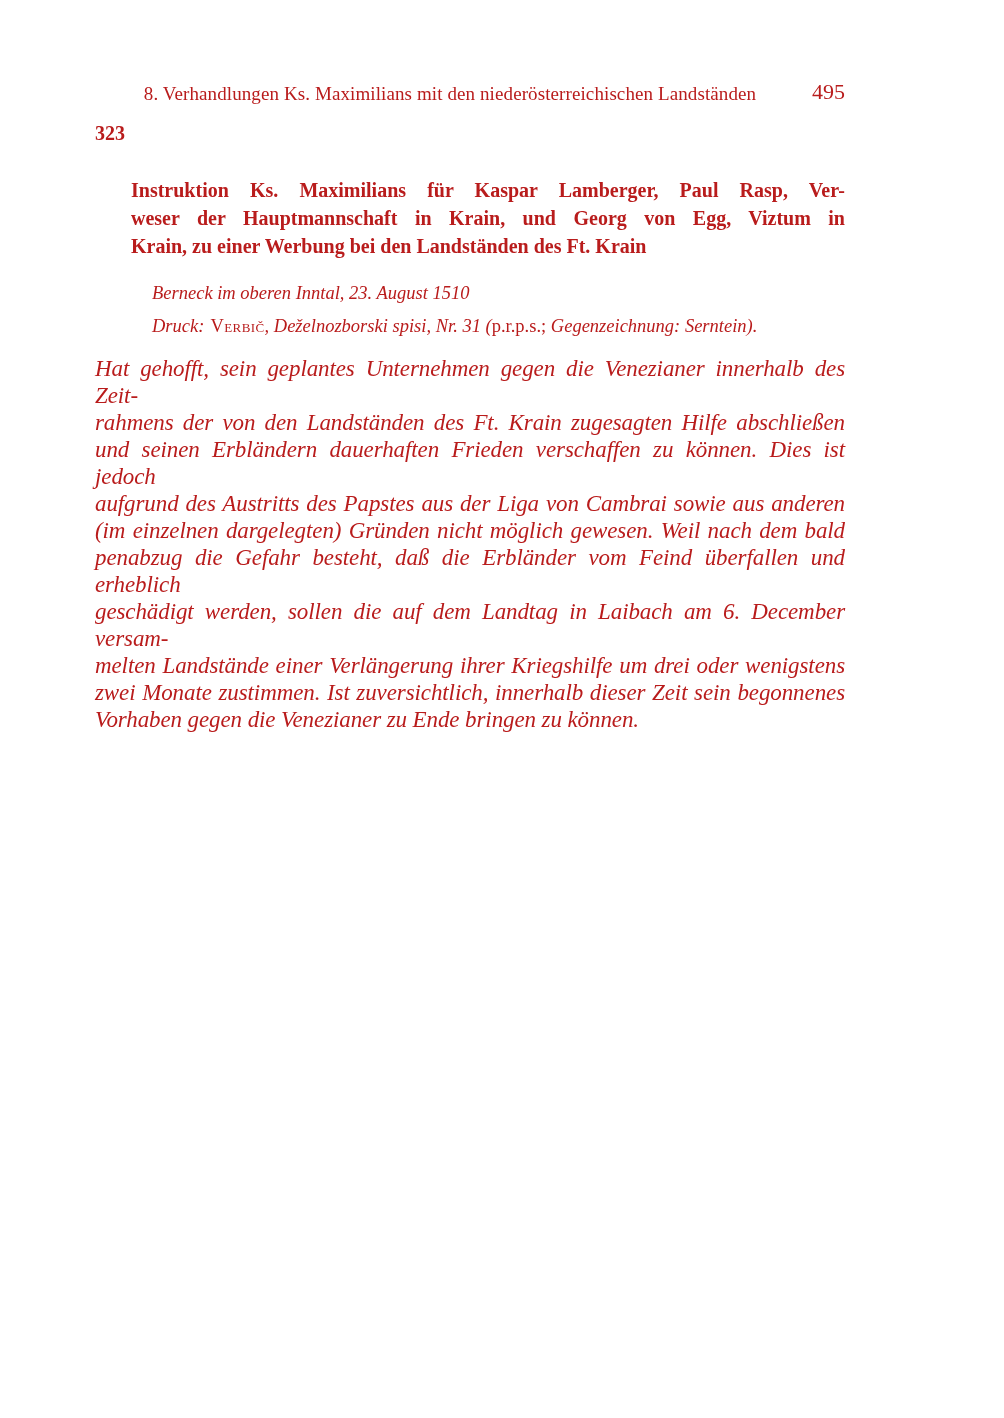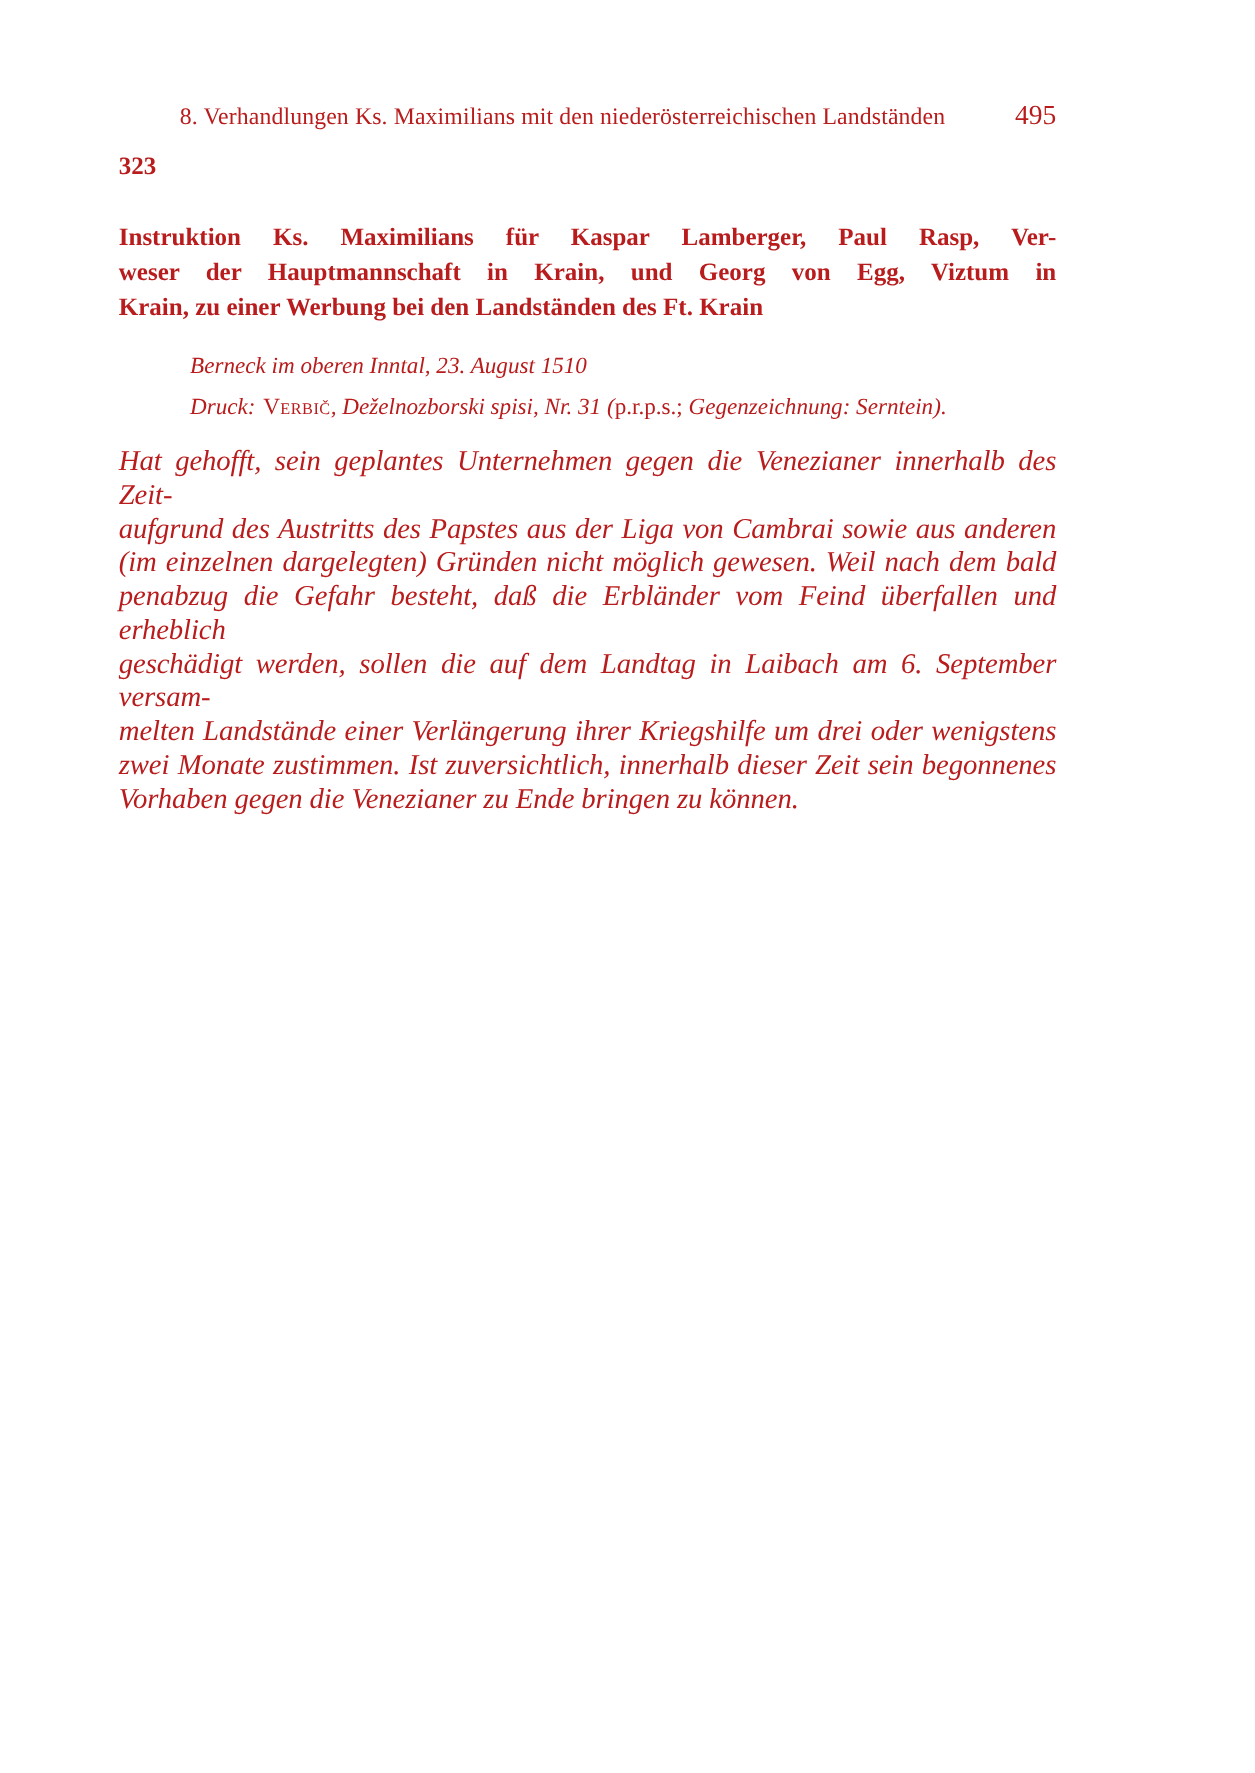--- a/index.html
+++ b/index.html
@@ -51,20 +51,21 @@
     font-weight: bold;
     font-size: 20px;
     line-height: 28px;
     flex-direction: column;
   }
   .entry-number {
     flex: 0 0 57px;
   }
   .heading-lines {
     flex: 1 1 auto;
+    margin-left: 36px;
   }
   .hline.just {
     text-align: justify;
     text-align-last: justify;
   }
   .hline.last {
     text-align: left;
   }
 
   
@@ -121,23 +122,25 @@
 
     <div class="meta-block">
       <div class="meta-line it">Berneck im oberen Inntal, 23. August 1510</div>
       <div class="meta-line">
         <span class="meta-label">Druck:</span><span class="sc">Verbič</span><span class="it">, Deželnozborski spisi, Nr. 31 (</span><span class="roman">p.r.p.s.;</span><span class="it"> Gegenzeichnung: Serntein).</span>
       </div>
     </div>
 
     <div class="summary">
       <div class="sline just">Hat gehofft, sein geplantes Unternehmen gegen die Venezianer innerhalb des Zeit-</div>
+      <div class="sline just">rahmens der von den Landständen des Ft. Krain zugesagten Hilfe abschließen</div>
+      <div class="sline just">und seinen Erbländern dauerhaften Frieden verschaffen zu können. Dies ist jedoch</div>
       <div class="sline just">aufgrund des Austritts des Papstes aus der Liga von Cambrai sowie aus anderen</div>
       <div class="sline just">(im einzelnen dargelegten) Gründen nicht möglich gewesen. Weil nach dem bald</div>
       <div class="sline just">penabzug die Gefahr besteht, daß die Erbländer vom Feind überfallen und erheblich</div>
-      <div class="sline just">geschädigt werden, sollen die auf dem Landtag in Laibach am 6. September versam-</div>
+      <div class="sline just">geschädigt werden, sollen die auf dem Landtag in Laibach am 6. December versam-</div>
       <div class="sline just">melten Landstände einer Verlängerung ihrer Kriegshilfe um drei oder wenigstens</div>
       <div class="sline just">zwei Monate zustimmen. Ist zuversichtlich, innerhalb dieser Zeit sein begonnenes</div>
       <div class="sline last">Vorhaben gegen die Venezianer zu Ende bringen zu können.</div>
     </div>
 
   </div>
 </div>
 
 </body></html>

